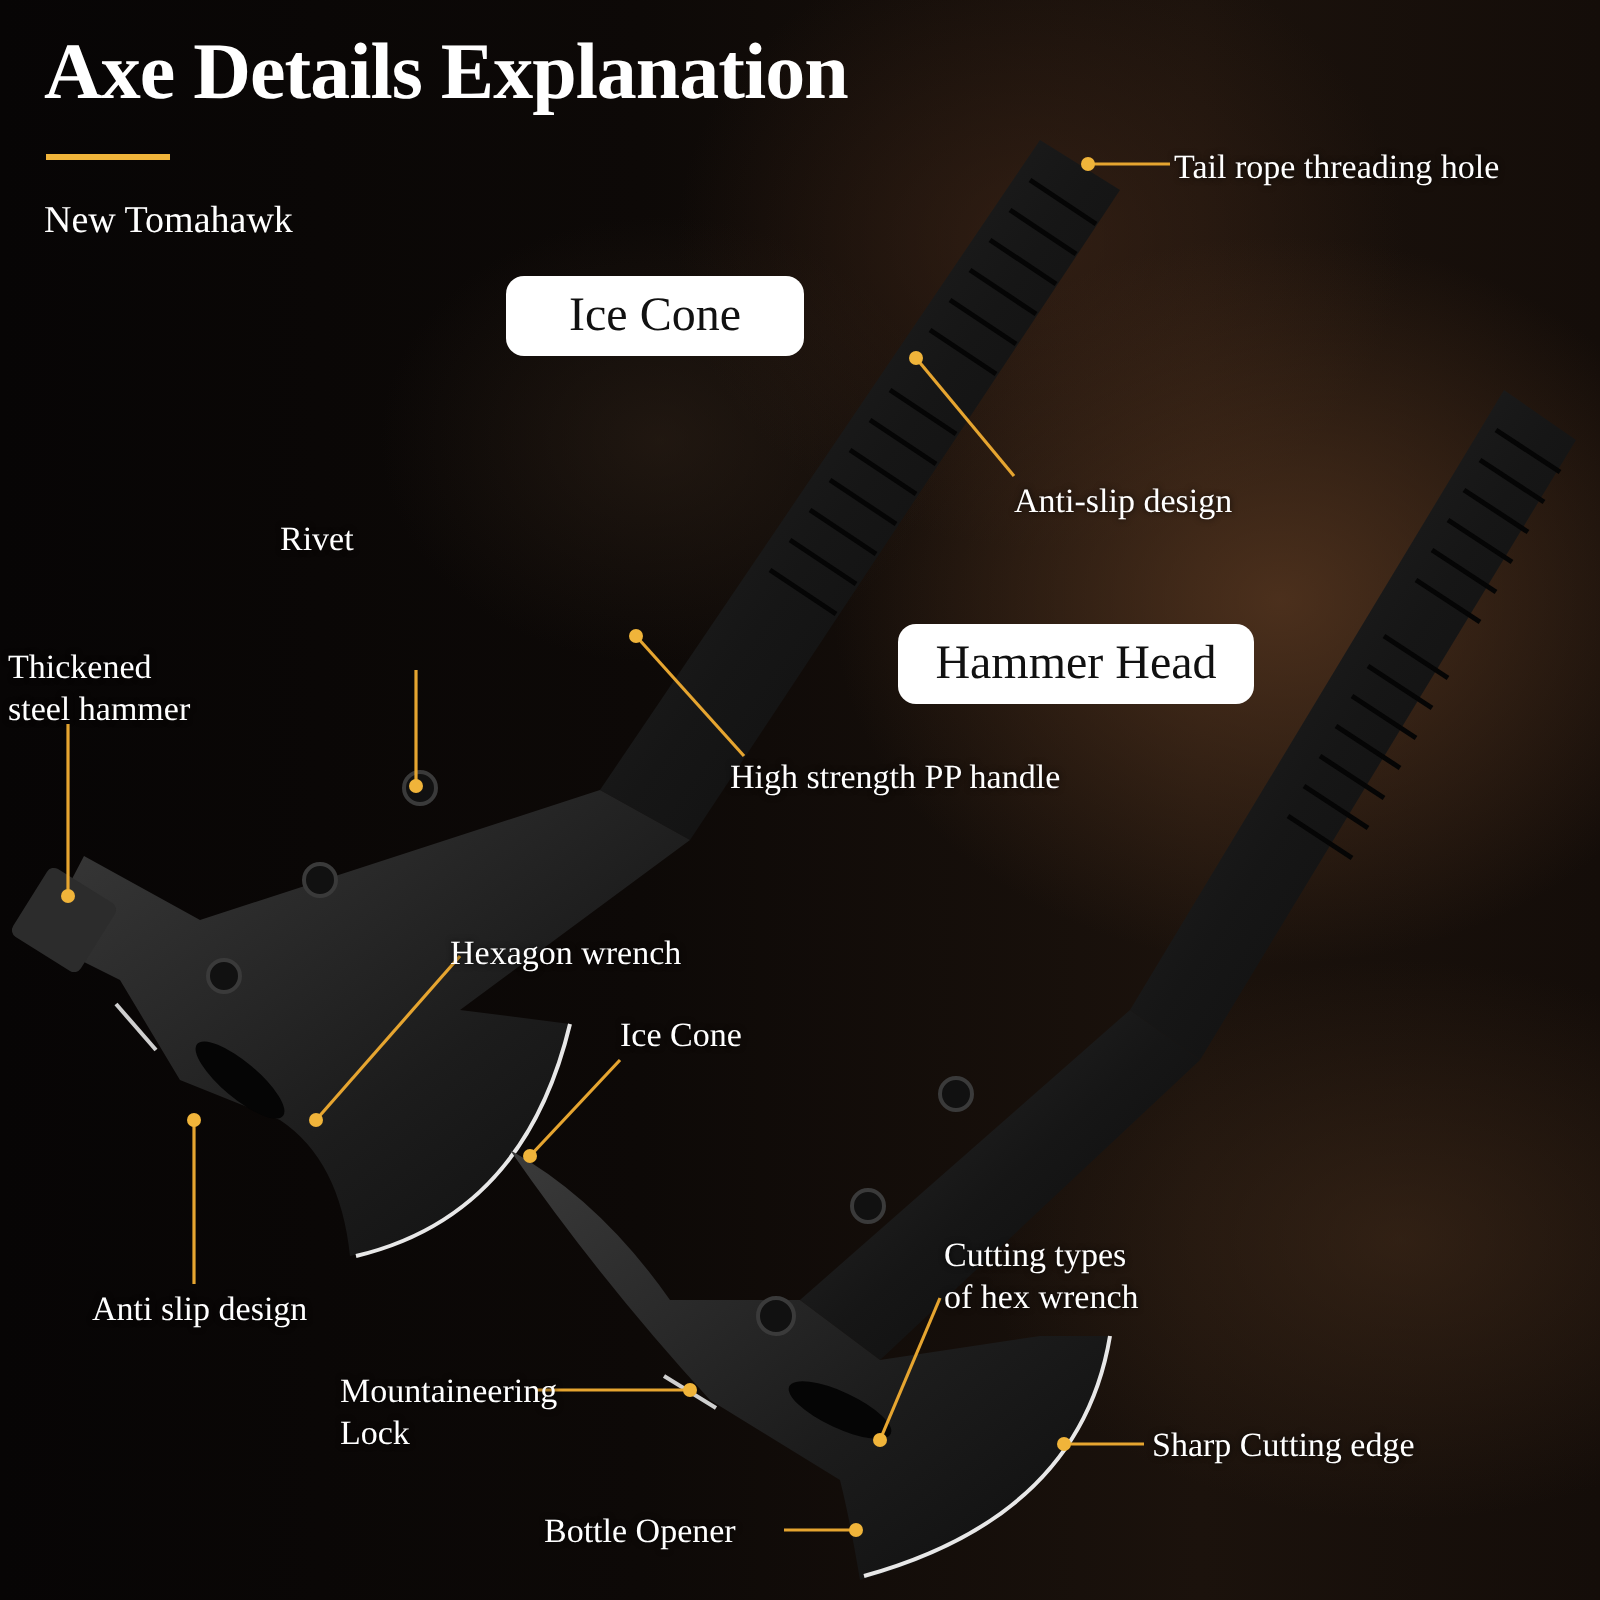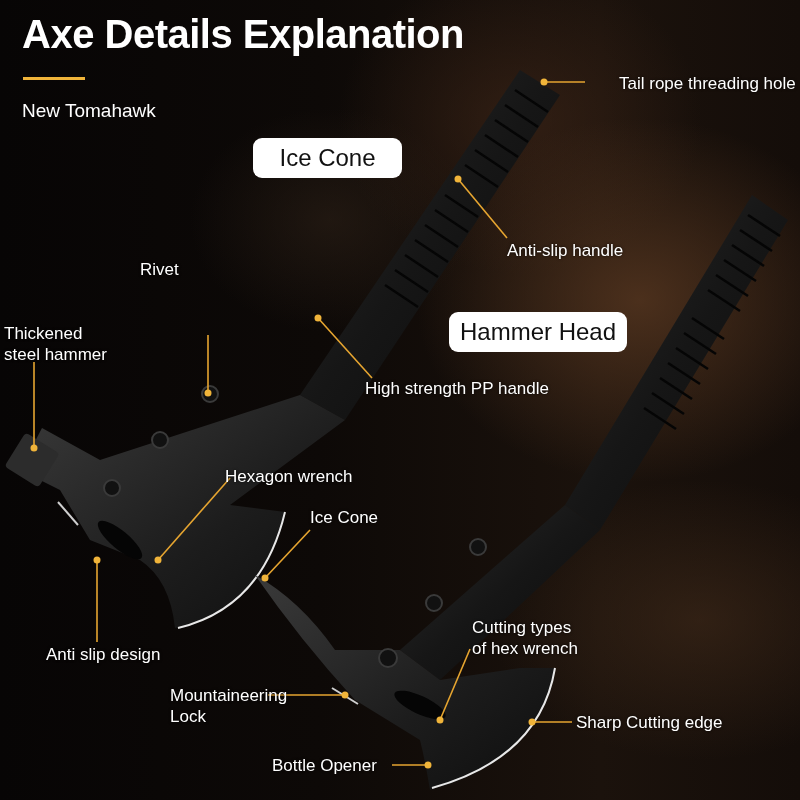--- a/index.html
+++ b/index.html
@@ -1,18 +1,18 @@
 <!DOCTYPE html>
 <html><head>
 <meta charset="utf-8">
 <style>
   html, body { margin:0; padding:0; }
   body { width:800px; height:800px; overflow:hidden; background:#0b0706; }
   .stage { position:relative; width:800px; height:800px; overflow:hidden;
-    font-family:Liberation Sans, sans-serif; color:#fff;
+    font-family:Liberation Serif, serif; color:#fff;
     background:
       radial-gradient(ellipse 320px 260px at 640px 300px, rgba(92,58,34,0.75), rgba(0,0,0,0) 70%),
       radial-gradient(ellipse 260px 220px at 520px 120px, rgba(70,42,26,0.55), rgba(0,0,0,0) 70%),
       radial-gradient(ellipse 300px 200px at 700px 620px, rgba(70,46,28,0.55), rgba(0,0,0,0) 70%),
       radial-gradient(ellipse 200px 160px at 330px 220px, rgba(55,40,28,0.45), rgba(0,0,0,0) 70%),
       linear-gradient(90deg, #070505 0%, #0d0907 40%, #1b120c 75%, #140d09 100%);
   }
   .title { position:absolute; left:22px; top:12px; font-size:40px; font-weight:bold; letter-spacing:-0.5px; color:#fff; }
   .title-underline { position:absolute; left:23px; top:77px; width:62px; height:3px; background:#f0b43a; }
   .subtitle { position:absolute; left:22px; top:100px; font-size:19px; color:#fff; }
@@ -136,22 +136,22 @@
     </g>
   </svg>
 
   <div class="title">Axe Details Explanation</div>
   <div class="title-underline"></div>
   <div class="subtitle">New Tomahawk</div>
 
   <div class="tag-box" style="left:253px; top:138px; width:149px;">Ice Cone</div>
   <div class="tag-box" style="left:449px; top:312px; width:178px;text-align:center;">Hammer Head</div>
 
-  <div class="label" style="left:587px; top:73px;margin-left:32px;">Tail rope threading hole</div>
-  <div class="label" style="left:507px; top:240px;">Anti-slip handle</div>
+  <div class="label" style="left:587px; top:73px;">Tail rope threading hole</div>
+  <div class="label" style="left:507px; top:240px;">Anti-slip design</div>
 
   <div class="label center" style="left:140px; top:259px; width:135px;">
     <div>Rivet</div>
   </div>
 
   <div class="label center" style="left:4px; top:323px; width:118px;">
     <div>Thickened</div>
     <div>steel hammer</div>
   </div>
 

